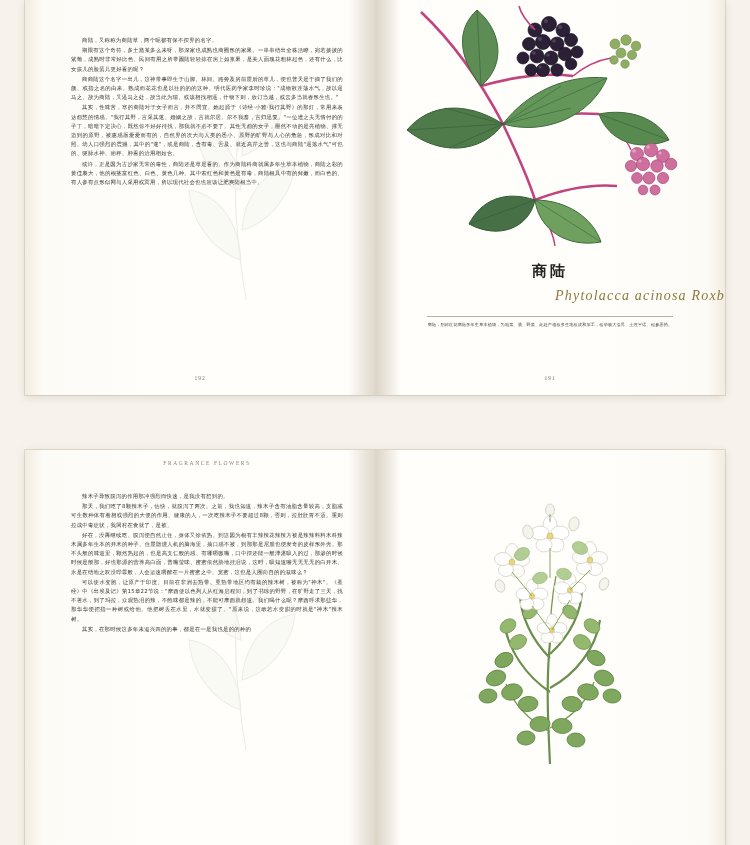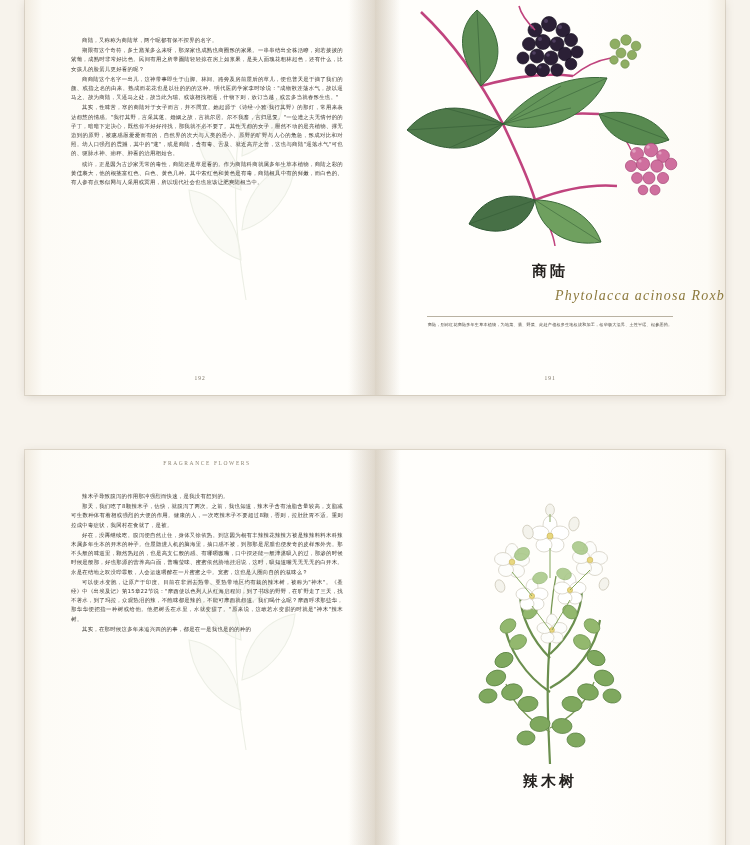--- a/index.html
+++ b/index.html
@@ -452,20 +452,19 @@
             </g>
 
             <g fill="#aac98a" opacity="0.9" stroke="#8cb06c" stroke-width="0.6">
               <ellipse cx="122" cy="62" rx="8" ry="6" transform="rotate(-30 122 62)"></ellipse>
               <ellipse cx="180" cy="56" rx="8" ry="6" transform="rotate(26 180 56)"></ellipse>
               <ellipse cx="140" cy="86" rx="7.5" ry="5.6" transform="rotate(-16 140 86)"></ellipse>
               <ellipse cx="164" cy="82" rx="7.5" ry="5.6" transform="rotate(16 164 82)"></ellipse>
             </g>
           </svg>
         </div>
-        <div class="plate-title plate-title-2">辣木树</div>
       </div>
       <div class="folio folio-right"></div>
       <div class="gutter-shadow gutter-right"></div>
     </div>
   </div>
 
 </div>
 
 </body></html>

